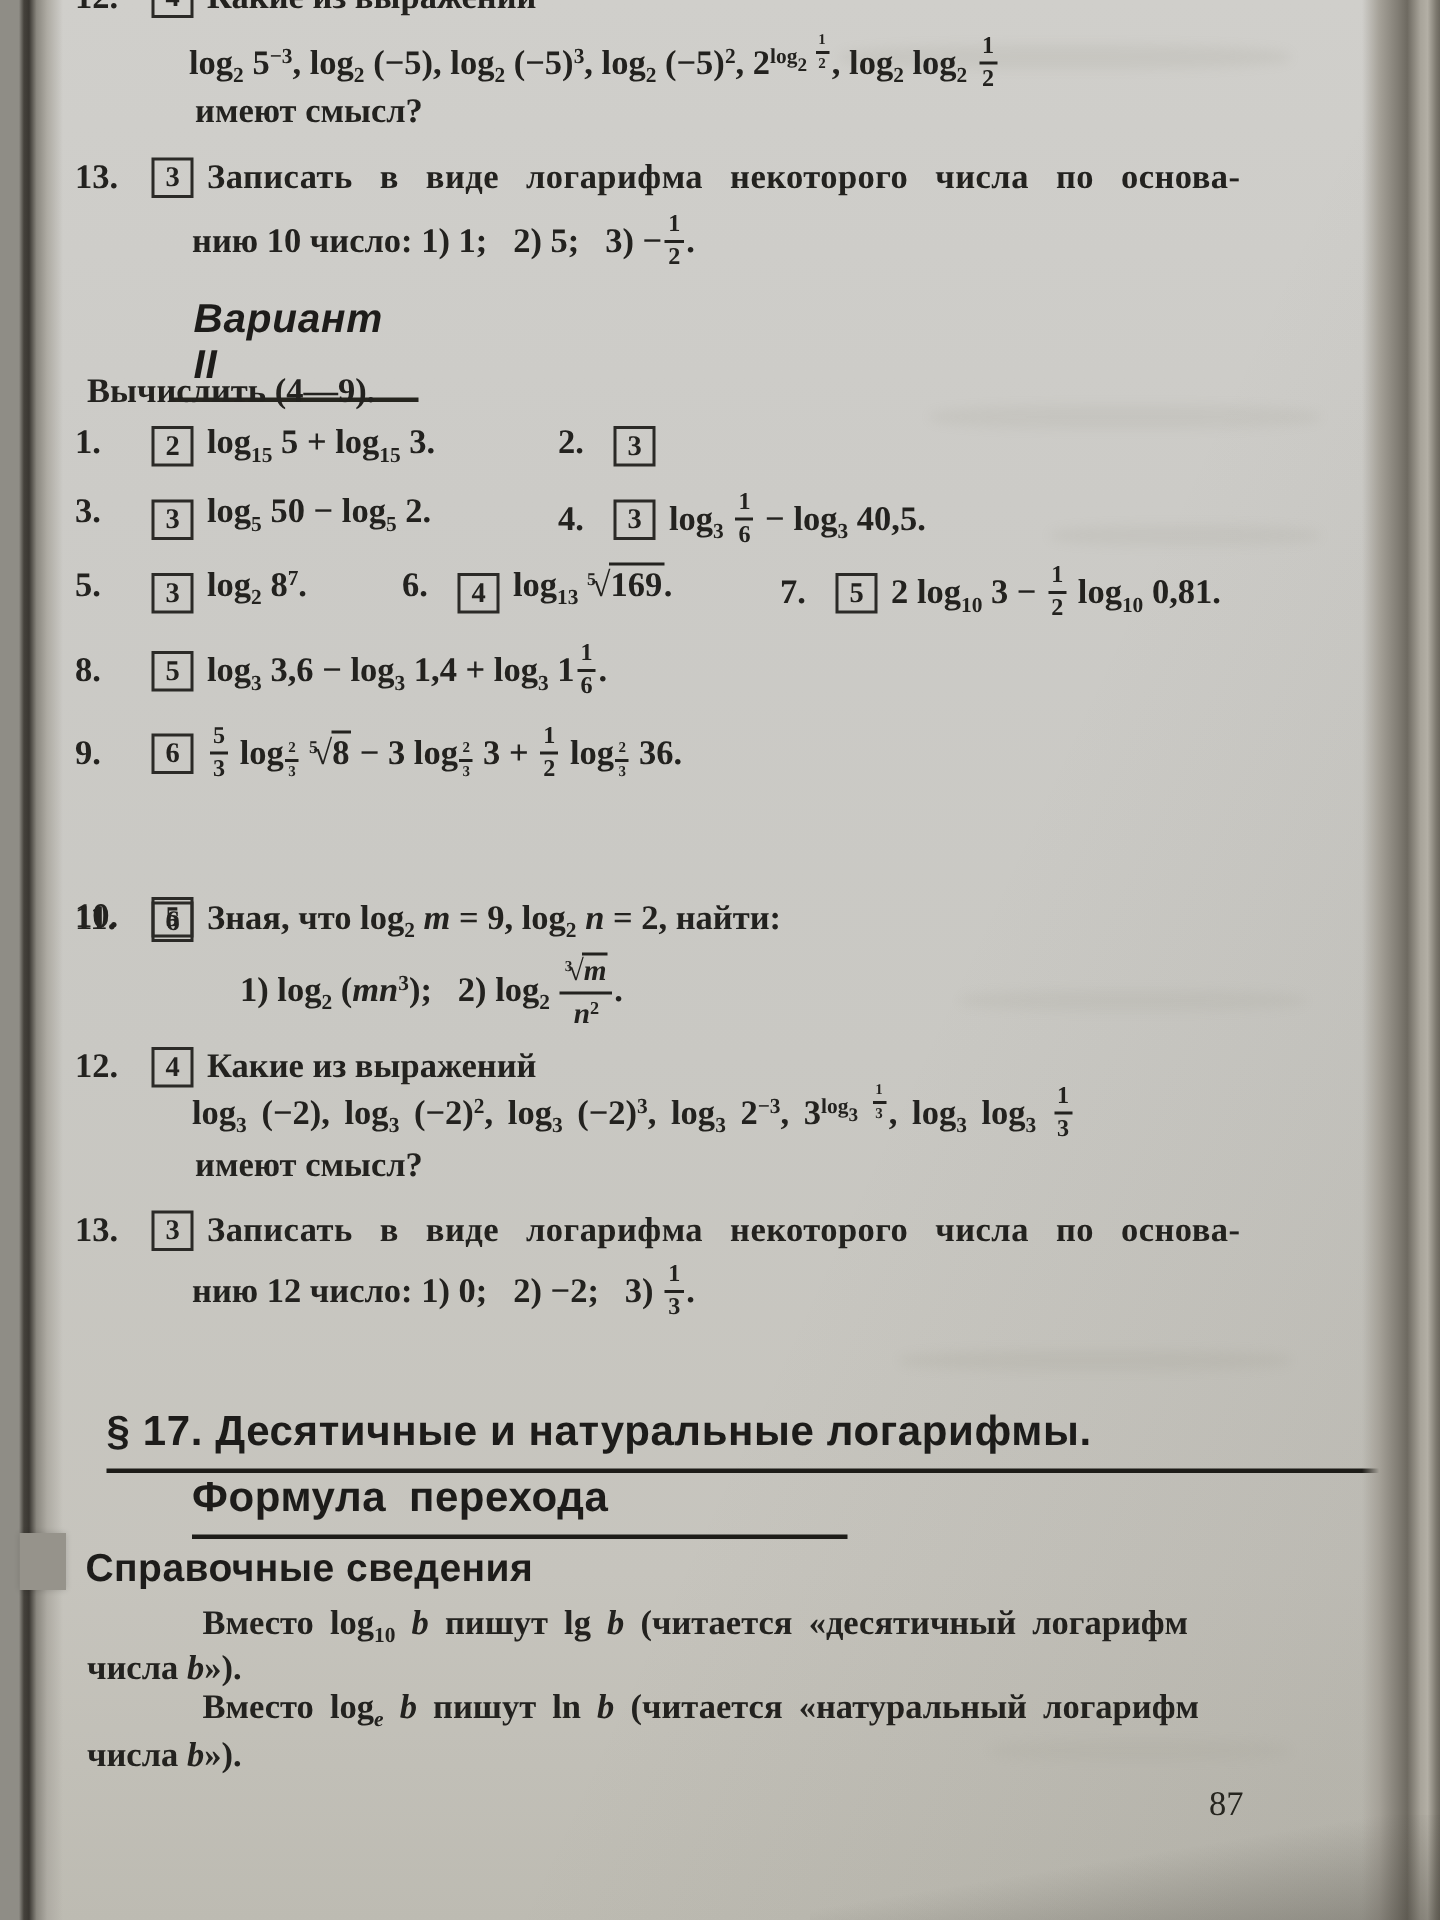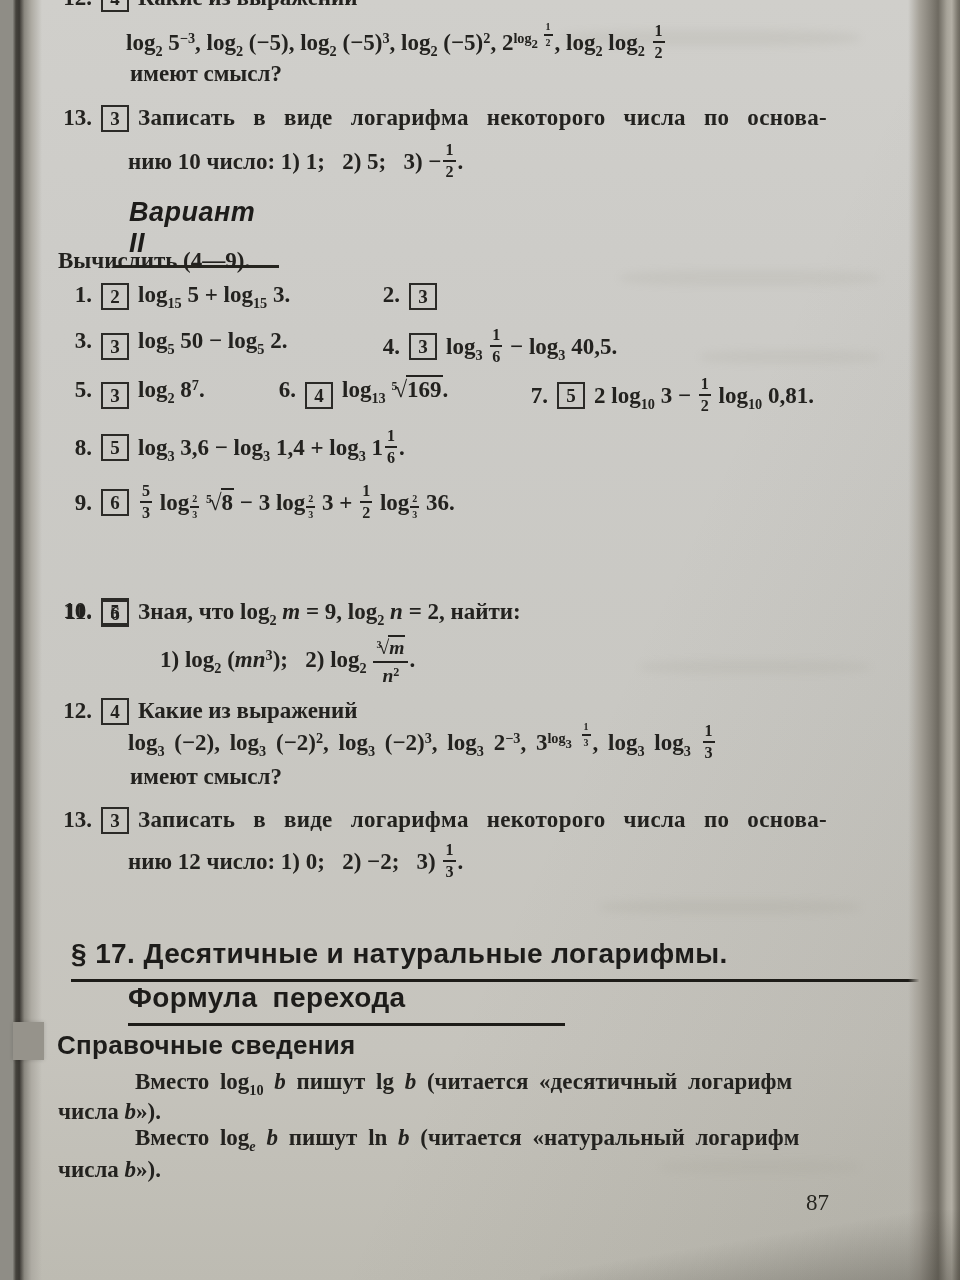--- a/index.html
+++ b/index.html
@@ -41,21 +41,21 @@
   .g5{left:600px;top:900px;width:260px;height:14px;opacity:0.12;}
   .g6{left:660px;top:1160px;width:200px;height:14px;opacity:0.08;}
 
   .abs{position:absolute;}
   
   .ptext{
     font-size:23px;font-weight:bold;line-height:1.25;color:#23221f;
     white-space:nowrap;
   }
   .prow{display:flex;align-items:baseline;}
-  .pnum{display:inline-block;width:42px;text-align:right;flex:none;}
+  .pnum{display:inline-block;width:42px;flex:none;}
   .gbox{
     display:inline-block;flex:none;min-width:16px;text-align:center;
     border:2px solid #2b2a27;padding:0 4px;margin:0 9px 0 9px;
     font-size:19px;line-height:23px;vertical-align:2px;align-self:center;
   }
   .pf sub{font-size:0.62em;vertical-align:-0.4em;letter-spacing:0;}
   .pf sup{font-size:0.62em;vertical-align:0.5em;}
   .pf sup sub{font-size:0.9em;}
   
   .f{display:inline-block;vertical-align:-0.5em;text-align:center;line-height:1;font-size:0.7em;margin:0 2px;}

